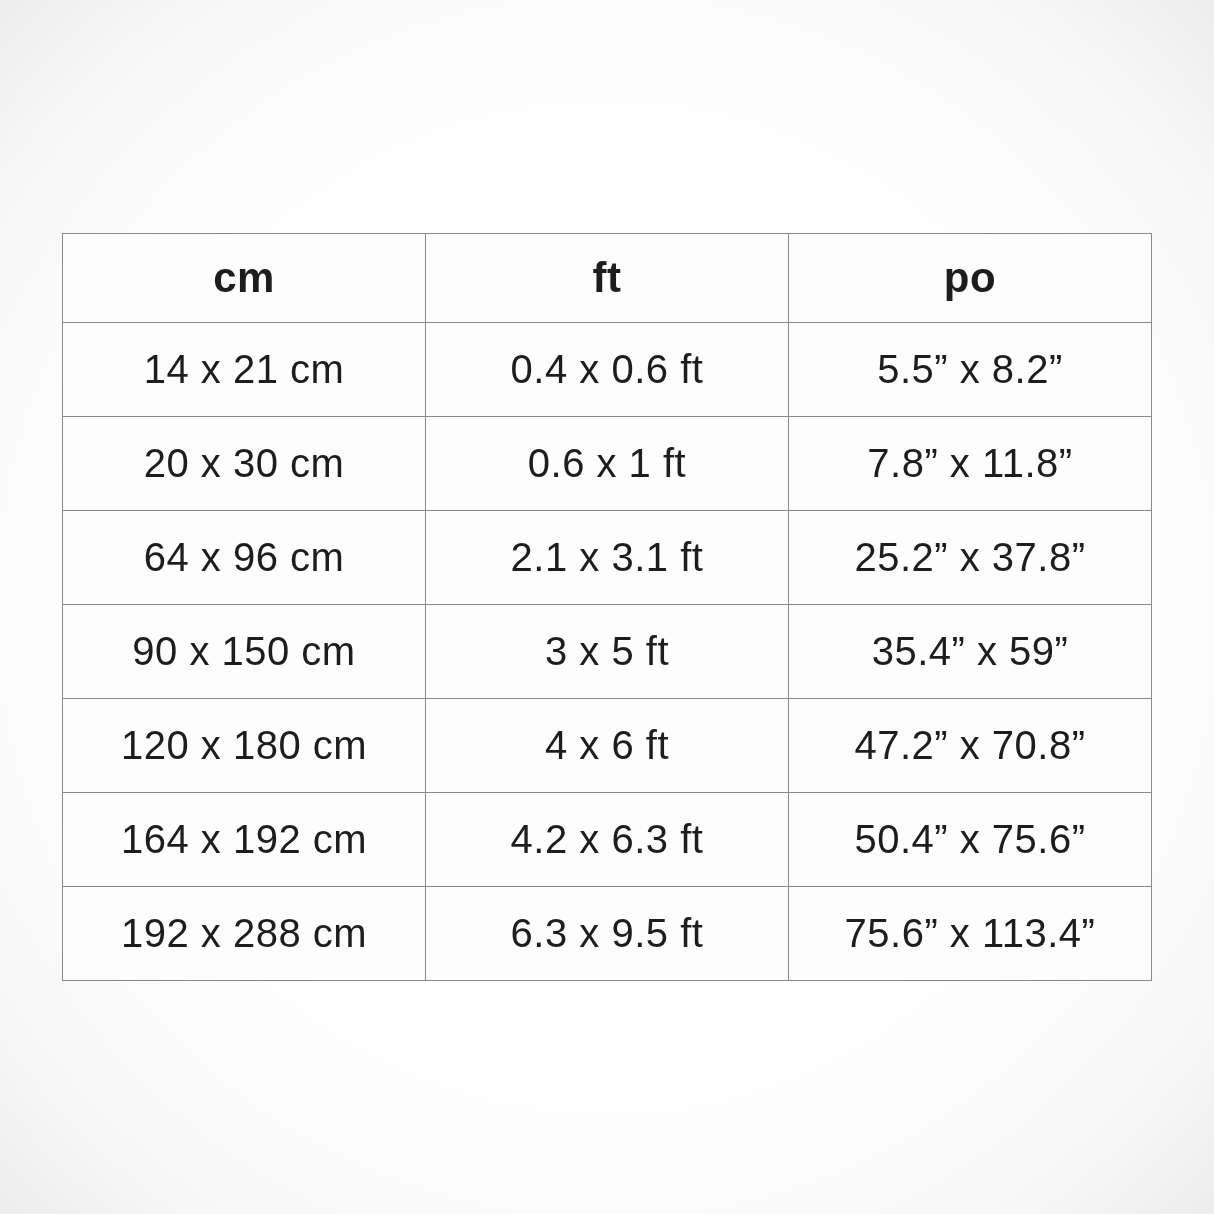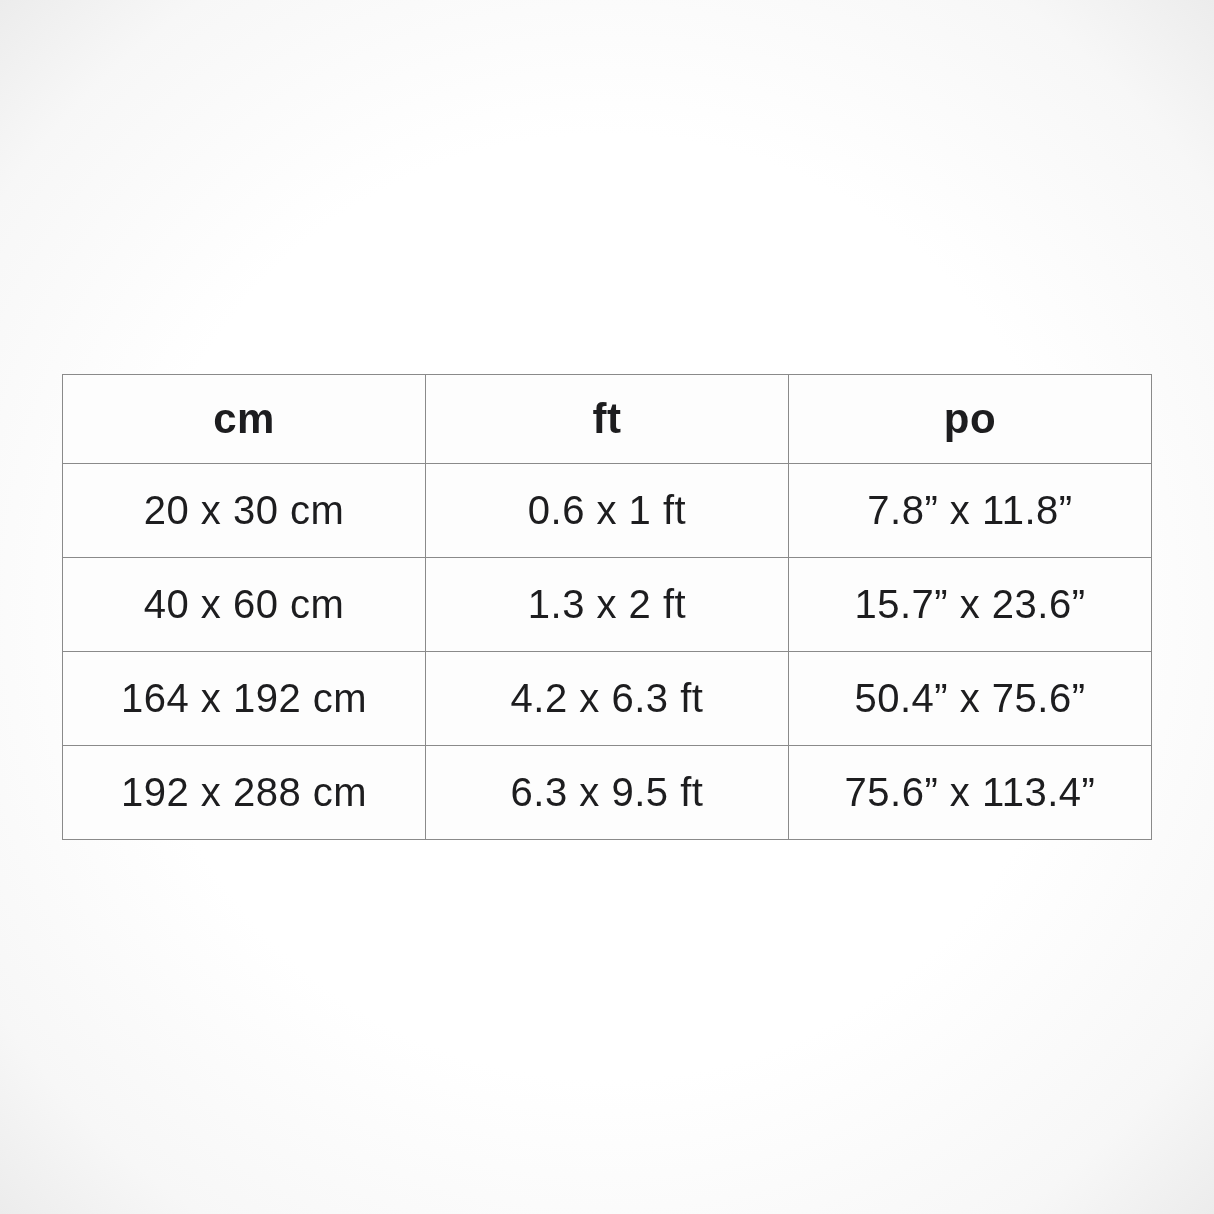--- a/index.html
+++ b/index.html
@@ -50,28 +50,43 @@
 <table class="size-table">
   <thead>
     <tr>
       <th>cm</th>
       <th>ft</th>
       <th>po</th>
     </tr>
   </thead>
   <tbody id="table-body">
       <tr>
+        <td>14 x 21 cm</td>
+        <td>0.4 x 0.6 ft</td>
+        <td>5.5” x 8.2”</td>
+      </tr>
+      <tr>
         <td>20 x 30 cm</td>
         <td>0.6 x 1 ft</td>
         <td>7.8” x 11.8”</td>
       </tr>
       <tr>
-        <td>40 x 60 cm</td>
-        <td>1.3 x 2 ft</td>
-        <td>15.7” x 23.6”</td>
+        <td>64 x 96 cm</td>
+        <td>2.1 x 3.1 ft</td>
+        <td>25.2” x 37.8”</td>
+      </tr>
+      <tr>
+        <td>90 x 150 cm</td>
+        <td>3 x 5 ft</td>
+        <td>35.4” x 59”</td>
+      </tr>
+      <tr>
+        <td>120 x 180 cm</td>
+        <td>4 x 6 ft</td>
+        <td>47.2” x 70.8”</td>
       </tr>
       <tr>
         <td>164 x 192 cm</td>
         <td>4.2 x 6.3 ft</td>
         <td>50.4” x 75.6”</td>
       </tr>
       <tr>
         <td>192 x 288 cm</td>
         <td>6.3 x 9.5 ft</td>
         <td>75.6” x 113.4”</td>

